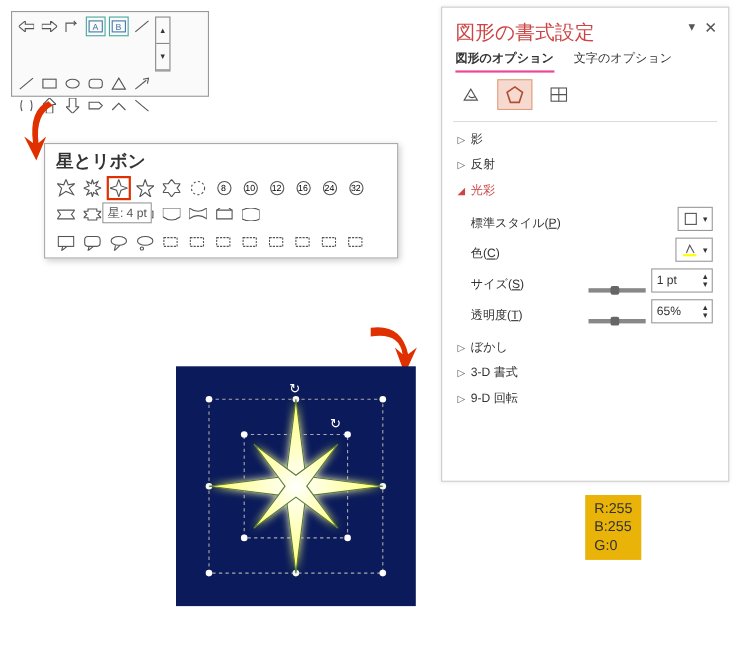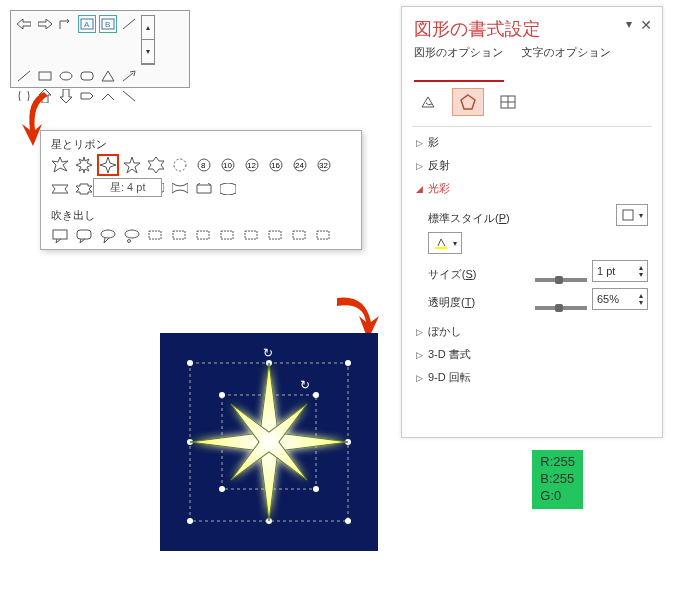--- a/index.html
+++ b/index.html
@@ -5,47 +5,47 @@
 body{margin:0;font-family:"Meiryo","Hiragino Kaku Gothic Pro",sans-serif;font-size:12px;color:#333;background:#fff}
 .canvas{width:683px;height:600px;position:relative}
 .palette{position:absolute;left:10px;top:10px;width:180px;height:78px;border:1px solid #999;background:#fafafa;padding:4px;box-sizing:border-box}
 .palette .row{display:flex;gap:3px;margin-bottom:2px}
 .pal-ico{width:16px;height:16px;border:1px solid transparent;display:flex;align-items:center;justify-content:center;color:#555}
 .pal-ico.sel{border:1px solid #4a9}
 .drop{width:12px;height:48px;border:1px solid #888;display:flex;flex-direction:column;font-size:8px}
 .drop div{flex:1;display:flex;align-items:center;justify-content:center;border-bottom:1px solid #888}
 .red-arrow1{position:absolute;left:18px;top:90px;width:50px;height:60px}
 .shape-menu{position:absolute;left:40px;top:130px;width:320px;border:1px solid #aaa;background:#fff;box-shadow:2px 2px 6px rgba(0,0,0,.2)}
-.shape-menu .sect{padding:6px 10px 0;font-weight:normal;font-size:11px}
+.shape-menu .sect{padding:6px 10px 0;font-weight:bold;font-size:16px}
 .shape-menu .icons{padding:4px 10px;display:flex;flex-wrap:wrap;gap:6px}
 .sico{width:18px;height:18px;display:inline-flex;align-items:center;justify-content:center;color:#555;position:relative}
 .sico.sel{outline:2px solid #e03000}
-.tooltip{position:absolute;top:22px;left:-6px;background:#fff;border:1px solid #999;padding:1px 16px;font-size:11px;white-space:nowrap;z-index:5}
+.tooltip{position:absolute;top:22px;left:-6px;background:#fff;border:1px solid #999;padding:1px 4px;font-size:11px;white-space:nowrap;z-index:5}
 .format-pane{position:absolute;right:20px;top:6px;width:260px;height:430px;border:1px solid #ccc;background:#fff;box-shadow:0 0 4px rgba(0,0,0,.1)}
 .fp-head{padding:10px 12px 4px;font-size:18px;color:#c44;font-weight:normal;position:relative}
 .fp-head .pin{position:absolute;right:30px;top:10px;font-size:12px;color:#555}
 .fp-head .close{position:absolute;right:10px;top:10px;font-size:14px;color:#555}
 .fp-tabs{display:flex;gap:18px;padding:0 12px;font-size:11px}
-.fp-tabs .tab.active{font-weight:normal;border-bottom:2px solid #b91c1c;padding-bottom:20px}
+.fp-tabs .tab.active{font-weight:bold;border-bottom:2px solid #ec4899;padding-bottom:4px}
 .fp-view{display:flex;gap:8px;padding:6px 10px}
 .vbtn{width:30px;height:26px;display:flex;align-items:center;justify-content:center;border:1px solid transparent}
 .vbtn.active{background:#f6d9cf;border:1px solid #e0a080}
 .sep{height:1px;background:#ddd;margin:4px 10px}
 .sect-hdr{padding:4px 14px;font-size:11px;display:flex;align-items:center;gap:4px}
 .sect-hdr .tri{font-size:9px;color:#555;width:8px}
 .sect-hdr.open .tri{color:#c44}
 .sect-body{padding:4px 14px 4px 26px;font-size:11px}
 .frow{display:flex;align-items:flex-end;margin-bottom:6px}
 .frow .lbl{flex:1}
 .frow .slider{width:52px;height:4px;background:#888;display:inline-block;margin:0 5px;position:relative}
 .frow .slider::after{content:"";width:8px;height:8px;background:#666;position:absolute;top:-2px;left:20px;border-radius:2px}
 .combo{height:20px;border:1px solid #999;display:flex;align-items:center;padding:0 4px;font-size:11px;gap:4px}
 .combo .cv{min-width:38px}
 .combo .dd{font-size:8px}
-.color-note{position:absolute;right:100px;top:450px;background:#22c55e;padding:4px 8px;font-size:13px;line-height:1.3}
+.color-note{position:absolute;right:100px;top:450px;background:#eab308;padding:4px 8px;font-size:13px;line-height:1.3}
 .caption{position:absolute;right:20px;top:530px;width:260px;font-size:14px;color:#2060c0;line-height:1.5}
 .red-arrow2{position:absolute;left:335px;top:290px;width:50px;height:60px}
 .star-preview{position:absolute;left:160px;top:333px;width:218px;height:218px;background:#0a1a5a}
 .star-preview svg{width:100%;height:100%}
 .und{text-decoration:underline}
 .small-txt{font-size:8px}
 </style>
 </head>
 <body>
 
@@ -265,21 +265,20 @@
           <svg width="16" height="12">
             <path d="M1 2 H15 V10 H1 Z M1 2 L4 0 M15 2 L12 0" fill="none" stroke="#555"></path>
           </svg>
         </span>
   <span class="sico">
           <svg width="16" height="12">
             <path d="M0 2 Q8 -2 16 2 V10 Q8 14 0 10 Z" fill="none" stroke="#555"></path>
           </svg>
         </span>
  </div>
- <div class="sect">吹き出し</div>
  <div class="icons">
   <span class="sico">
           <svg width="16" height="14">
             <rect x="1" y="1" width="14" height="9" fill="none" stroke="#555"></rect>
             <path d="M5 10 L4 14 L9 10" fill="none" stroke="#555"></path>
           </svg>
         </span>
   <span class="sico">
           <svg width="16" height="14">
             <rect x="1" y="1" width="14" height="9" rx="3" fill="none" stroke="#555"></rect>
@@ -388,20 +387,21 @@
   <div class="frow">
    <span class="lbl"><span>標準スタイル(</span><span class="und">P</span><span>)</span></span>
    <span class="combo">
             <svg width="14" height="14">
               <rect x="2" y="2" width="10" height="10" fill="none" stroke="#555"></rect>
             </svg>
             <span class="dd">▾</span>
           </span>
   </div>
   <div class="frow">
+   <span class="lbl"><span>色(</span><span class="und">C</span><span>)</span></span>
    <span class="combo">
             <svg width="16" height="14">
               <path d="M5 10 L8 3 L12 10" fill="none" stroke="#555"></path>
               <rect x="2" y="11" width="12" height="2" fill="#ffff00"></rect>
             </svg>
             <span class="dd">▾</span>
           </span>
   </div>
   <div class="frow">
    <span class="lbl"><span>サイズ(</span><span class="und">S</span><span>)</span></span>

